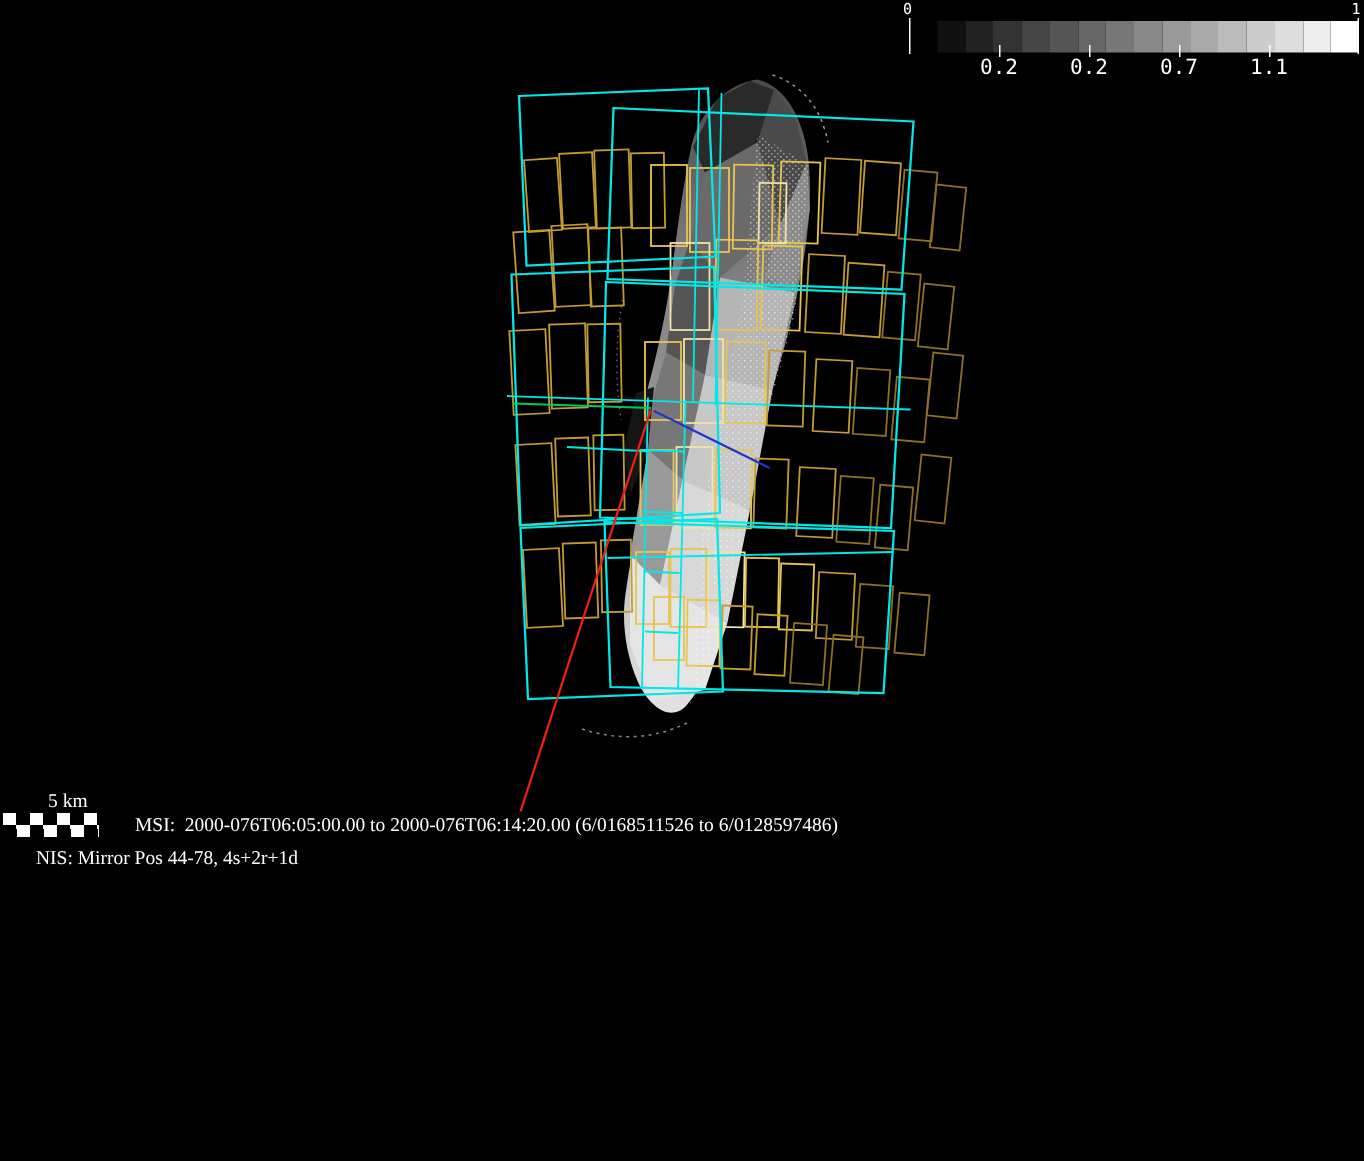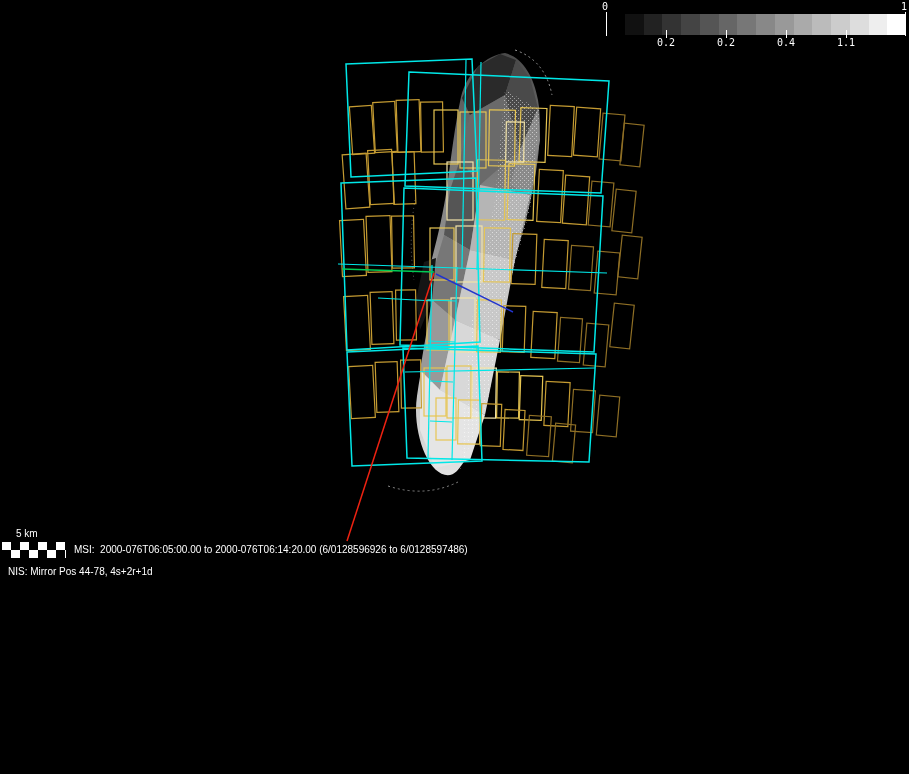--- a/index.html
+++ b/index.html
@@ -1,27 +1,27 @@
 <!DOCTYPE html>
 <html><head>
 <meta charset="utf-8">
 <style>
   html,body{margin:0;padding:0;background:#000;}
   #viewport{
     position:relative;width:909px;height:774px;background:#000;overflow:hidden;
     font-family:"DejaVu Sans Mono","Liberation Mono",monospace;color:#fff;
   }
-  .mono{font-family:Liberation Sans, sans-serif;font-size:10px;line-height:12px;color:#fff;white-space:pre;}
+  .mono{font-family:Liberation Serif, serif;font-size:13px;line-height:12px;color:#fff;white-space:pre;margin-left:16px;}
   
   #colorbar-wrap{position:absolute;left:0;top:0;width:909px;height:55px;}
   #colorbar-steps{position:absolute;left:606px;top:14px;width:300px;height:21px;display:flex;}
   .cb-step{flex:1 1 auto;height:100%;}
   .cb-endtick{position:absolute;top:12px;width:1px;height:24px;background:#fff;}
   .cb-minortick{position:absolute;top:30px;width:1px;height:8px;background:#fff;}
-  .cb-ticklabel{position:absolute;top:37px;width:36px;text-align:center;font-size:10px;color:#fff;}
+  .cb-ticklabel{position:absolute;top:37px;width:36px;text-align:center;font-size:14px;color:#fff;}
   .cb-endlabel{position:absolute;top:1px;font-size:10px;color:#fff;}
   
   #fp-svg{position:absolute;left:0;top:0;}
   
   #scalebar-label{position:absolute;left:16px;top:528px;}
   #scalebar-checker{
     position:absolute;left:2px;top:542px;width:64px;height:16px;
     background:repeating-conic-gradient(#000 0% 25%, #fff 0% 50%);
     background-size:18px 16px;
   }
@@ -59,21 +59,21 @@
         <div class="cb-step" style="background: rgb(255, 255, 255);"></div>
       </div>
     <div class="cb-endtick" style="left:606px;"></div>
     <div class="cb-endtick" style="left:905px;"></div>
     <div id="colorbar-ticks">
         <div class="cb-minortick" style="left: 666px;"></div>
         <div class="cb-ticklabel" style="left: 648px;">0.2</div>
         <div class="cb-minortick" style="left: 726px;"></div>
         <div class="cb-ticklabel" style="left: 708px;">0.2</div>
         <div class="cb-minortick" style="left: 786px;"></div>
-        <div class="cb-ticklabel" style="left: 768px;">0.4</div>
+        <div class="cb-ticklabel" style="left: 768px;">0.7</div>
         <div class="cb-minortick" style="left: 846px;"></div>
         <div class="cb-ticklabel" style="left: 828px;">1.1</div>
       </div>
   </div>
 
   <svg id="fp-svg" width="909" height="774" viewBox="0 0 909 774">
     <defs>
       <linearGradient id="astGrad" x1="0" y1="0" x2="0" y2="1">
         <stop offset="0%" stop-color="#4a4a4a"></stop>
         <stop offset="25%" stop-color="#777777"></stop>
@@ -198,19 +198,19 @@
     <g id="axes-layer">
         <line x1="342" y1="269" x2="434" y2="272" stroke="#00cc55" stroke-width="1.5"></line>
         <line x1="436" y1="274" x2="513" y2="312" stroke="#2233cc" stroke-width="1.5"></line>
         <line x1="434" y1="273" x2="347" y2="541" stroke="#ee2211" stroke-width="1.5"></line>
       </g>
   </svg>
 
   <div id="scalebar-label" class="mono">5 km</div>
   <div id="scalebar-checker"></div>
 
-  <div id="obs-msi" class="mono">MSI:  2000-076T06:05:00.00 to 2000-076T06:14:20.00 (6/0128596926 to 6/0128597486)</div>
+  <div id="obs-msi" class="mono">MSI:  2000-076T06:05:00.00 to 2000-076T06:14:20.00 (6/0168511526 to 6/0128597486)</div>
 
   <div id="caption">
     <div class="mono">NIS: Mirror Pos 44-78, 4s+2r+1d</div>
   </div>
 
 </div>
 
 </body></html>

